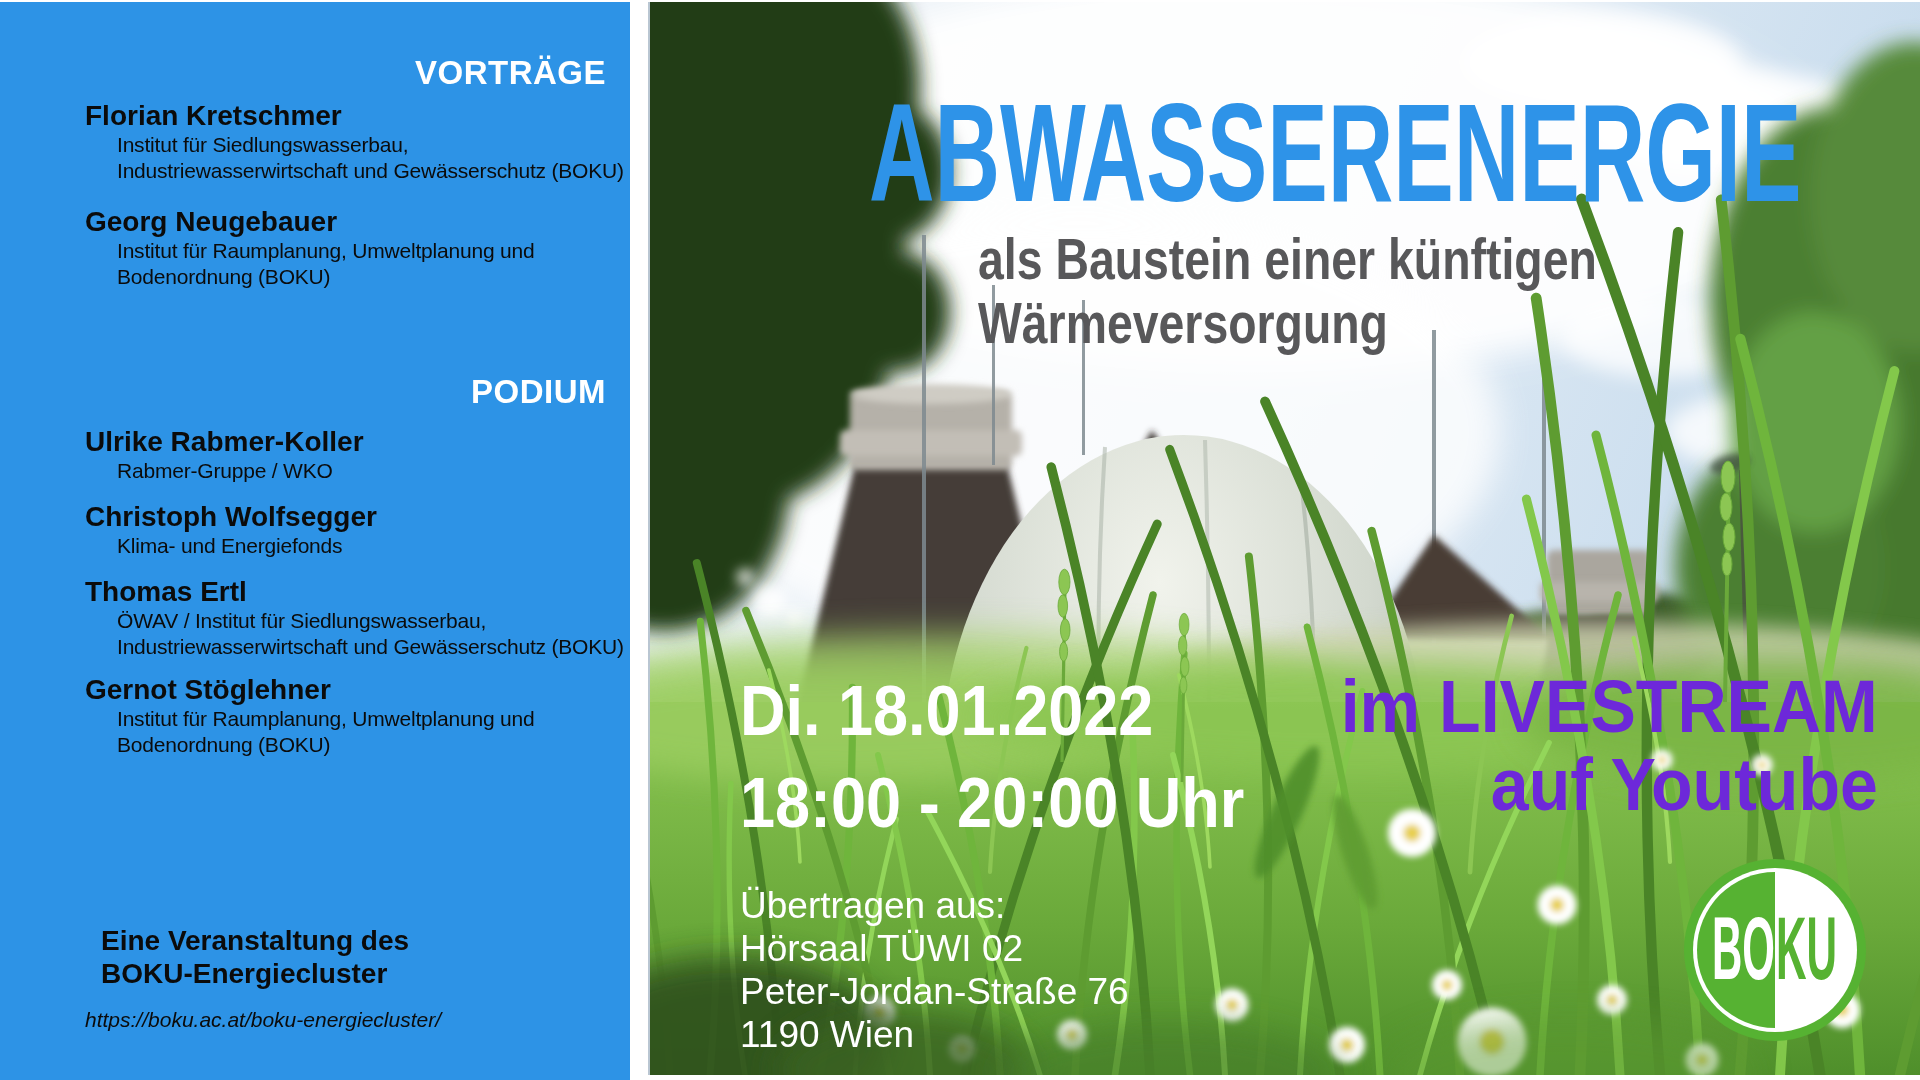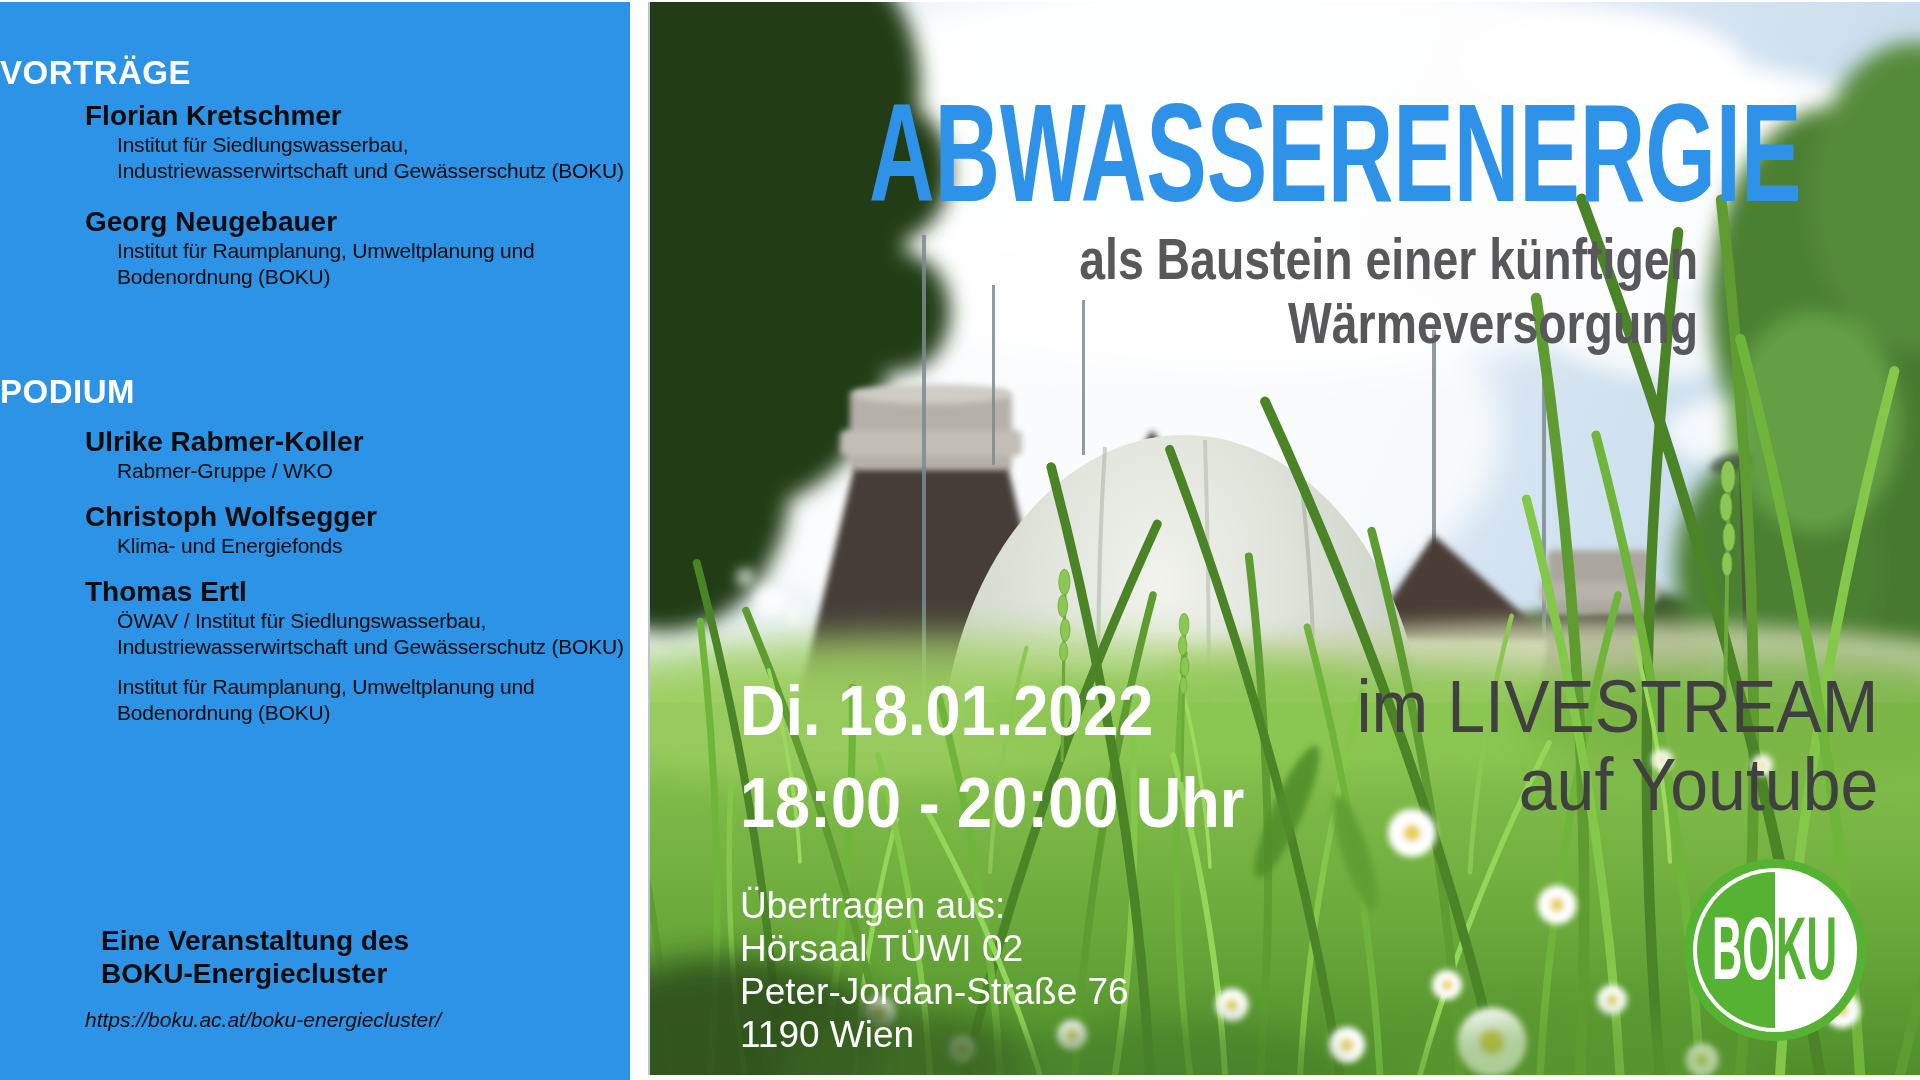--- a/index.html
+++ b/index.html
@@ -1,42 +1,42 @@
 <!DOCTYPE html>
 <html><head>
 <meta charset="utf-8">
 <style>
   html,body{margin:0;padding:0;background:#ffffff;}
   #flyer{position:relative;width:1920px;height:1080px;background:#ffffff;overflow:hidden;
          font-family:"Liberation Sans","DejaVu Sans",sans-serif;}
   
   #sidebar{position:absolute;left:0;top:2px;width:630px;height:1078px;background:#2d93e6;}
-  .side-heading{position:absolute;left:0;width:606px;color:#ffffff;
+  .side-heading{position:absolute;left:0;width:606px;text-align:right;color:#ffffff;
                 font-size:33px;font-weight:bold;letter-spacing:.5px;white-space:nowrap;}
   .person{position:absolute;left:85px;width:545px;color:#0b0b0b;}
   .person .pname{font-size:28px;font-weight:bold;line-height:32px;white-space:nowrap;}
   .person .porg{font-size:21px;line-height:26px;letter-spacing:-.2px;white-space:nowrap;margin-left:32px;}
   .side-footer{position:absolute;left:85px;top:922px;color:#0b0b0b;
                font-size:28px;font-weight:bold;line-height:33px;white-space:nowrap;margin-left:16px;}
   .side-url{position:absolute;left:85px;top:1006px;color:#0b0b0b;font-size:21px;white-space:nowrap;font-style:italic;}
   
   #photo-wrap{position:absolute;left:648px;top:2px;width:1272px;height:1073px;
               border-left:2px solid #b9c6d2;}
   #photo-wrap svg{display:block;}
   
   .ovl{position:absolute;margin:0;}
   #title{left:869px;top:83px;font-size:140px;line-height:140px;font-weight:bold;color:#2e93e8;
          white-space:nowrap;transform:scaleX(0.648);transform-origin:0 50%;}
-  #subtitle{left:888px;top:227px;width:900px;text-align:right;color:#58585a;font-weight:bold;}
+  #subtitle{left:888px;top:227px;width:900px;text-align:left;color:#58585a;font-weight:bold;}
   #subtitle div{font-size:58px;line-height:64px;white-space:nowrap;transform:scaleX(0.8);transform-origin:50% 50%;}
   .white-big{color:#ffffff;font-weight:bold;font-size:70px;line-height:78px;white-space:nowrap;
              transform:scaleX(0.9);transform-origin:0 50%;}
   #date-line{left:740px;top:672px;}
   #time-line{left:740px;top:764px;}
-  #stream{right:42px;top:668px;text-align:right;color:#404040;font-weight:normal;}
+  #stream{right:42px;top:668px;text-align:right;color:#6d28d9;font-weight:bold;}
   #stream div{font-size:74px;line-height:78px;white-space:nowrap;transform:scaleX(0.92);transform-origin:100% 50%;}
   #venue{left:740px;top:884px;color:#ffffff;font-size:37px;line-height:43px;font-weight:normal;}
   #venue div{white-space:nowrap;}
   #boku-logo{position:absolute;left:1682px;top:857px;width:186px;height:186px;}
 </style>
 </head>
 <body>
 
 <div id="flyer">
 
@@ -67,20 +67,21 @@
       <div class="porg">Klima- und Energiefonds</div>
     </div>
 
     <div class="person" style="top:574px">
       <div class="pname">Thomas Ertl</div>
       <div class="porg">ÖWAV / Institut für Siedlungswasserbau,</div>
       <div class="porg">Industriewasserwirtschaft und Gewässerschutz (BOKU)</div>
     </div>
 
     <div class="person" style="top:672px">
+      <div class="pname">Gernot Stöglehner</div>
       <div class="porg">Institut für Raumplanung, Umweltplanung und</div>
       <div class="porg">Bodenordnung (BOKU)</div>
     </div>
 
     <div class="side-footer">
       <div>Eine Veranstaltung des</div>
       <div>BOKU-Energiecluster</div>
     </div>
     <div class="side-url">https://boku.ac.at/boku-energiecluster/</div>
   </div>

